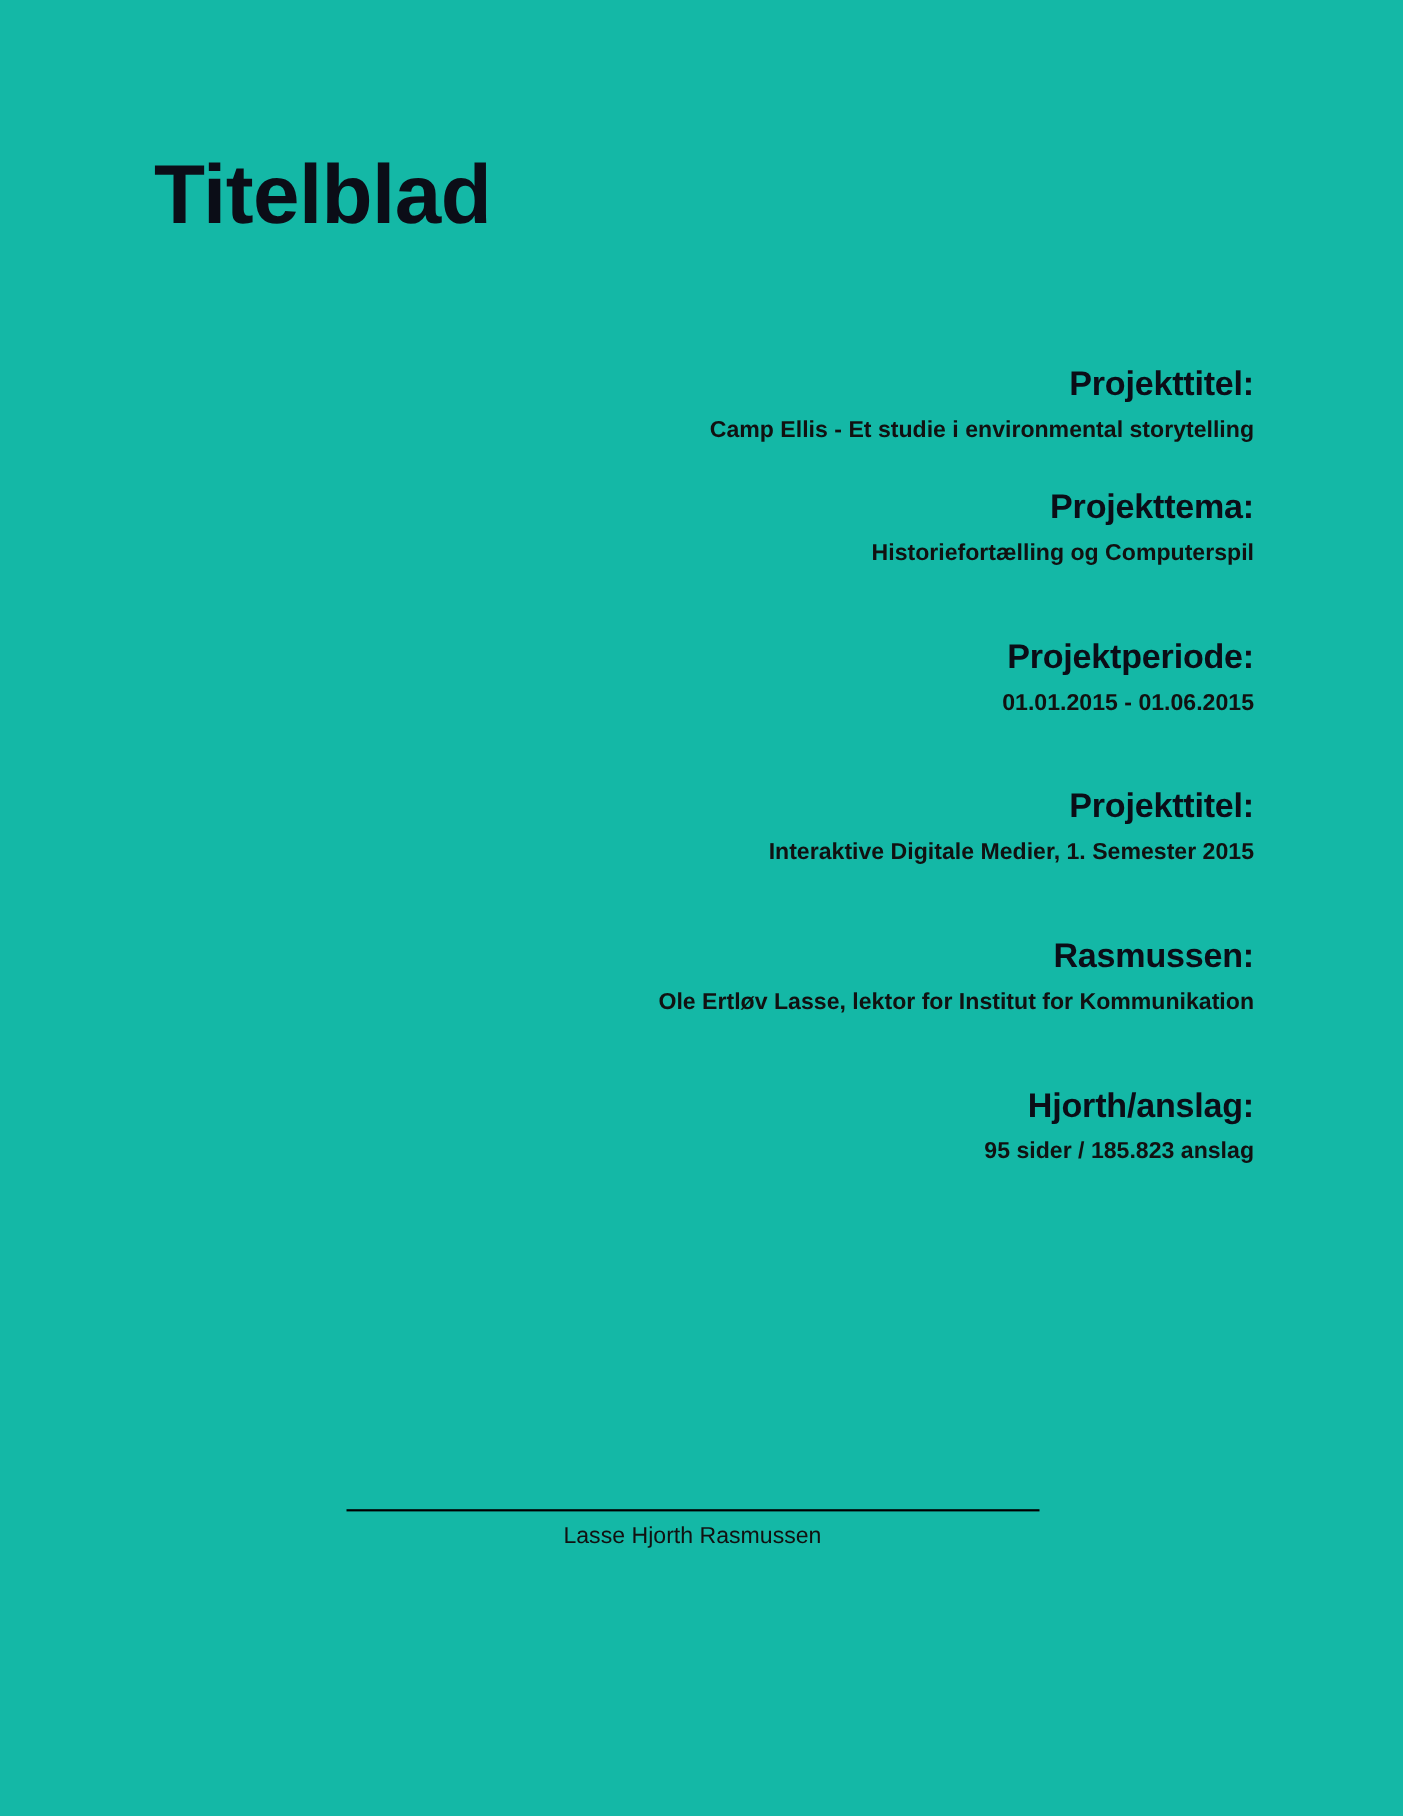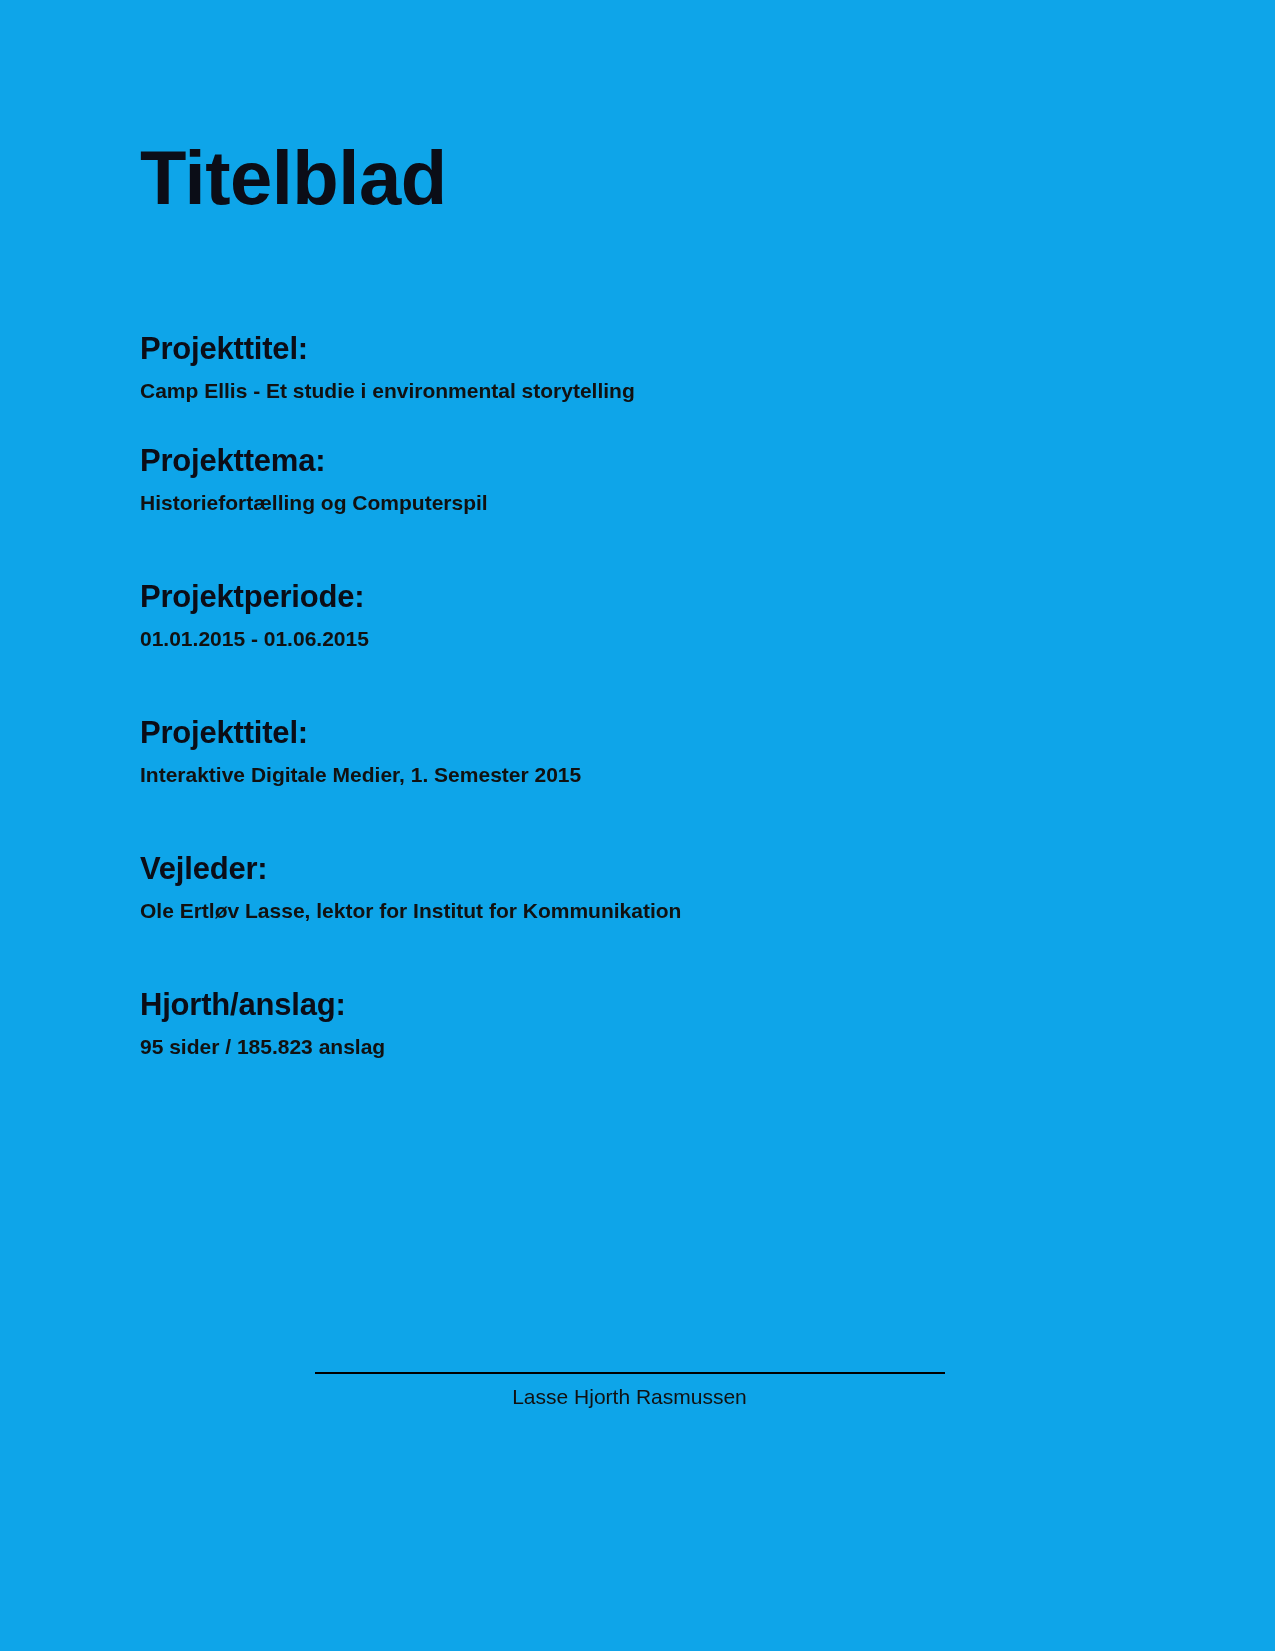--- a/index.html
+++ b/index.html
@@ -13,21 +13,21 @@
     font-family: "Liberation Sans", sans-serif;
     color: #000000;
     -webkit-font-smoothing: antialiased;
   }
 
   .page {
     position: relative;
     width: 1275px;
     height: 1651px;
     margin: 0 auto;
-    background: #0ea5e9;
+    background: #14b8a6;
     box-sizing: border-box;
     overflow: hidden;
   }
 
   
   .content {
     position: absolute;
     left: 140px;
     top: 0;
     width: 1000px;
@@ -38,20 +38,21 @@
     font-weight: bold;
     line-height: 1.05;
     letter-spacing: -0.5px;
     margin: 0;
     padding-top: 138px;
     color: #0b0d17;
   }
 
   .sections {
     margin-top: 112px;
+    text-align: right;
   }
 
   .section {
     margin: 0 0 38px 0;
   }
 
   .section.gap-lg {
     margin-bottom: 62px;
   }
 
@@ -120,21 +121,21 @@
         <h2 class="section-heading">Projektperiode:</h2>
         <p class="section-value">01.01.2015 - 01.06.2015</p>
       </div>
 
       <div class="section gap-lg">
         <h2 class="section-heading">Projekttitel:</h2>
         <p class="section-value">Interaktive Digitale Medier, 1. Semester 2015</p>
       </div>
 
       <div class="section gap-lg">
-        <h2 class="section-heading">Vejleder:</h2>
+        <h2 class="section-heading">Rasmussen:</h2>
         <p class="section-value">Ole Ertløv Lasse, lektor for Institut for Kommunikation</p>
       </div>
 
       <div class="section">
         <h2 class="section-heading">Hjorth/anslag:</h2>
         <p class="section-value">95 sider / 185.823 anslag</p>
       </div>
 
     </div>
   </div>

